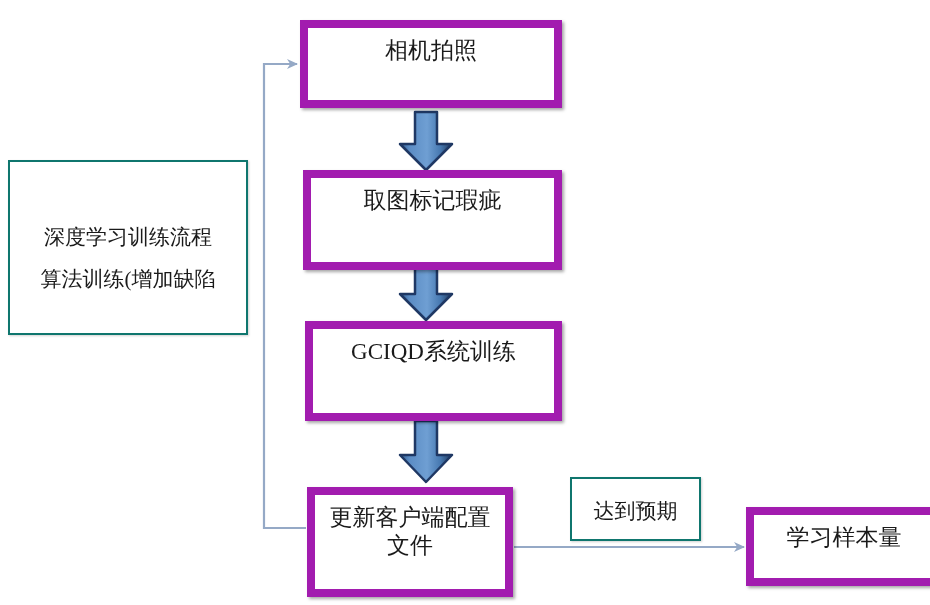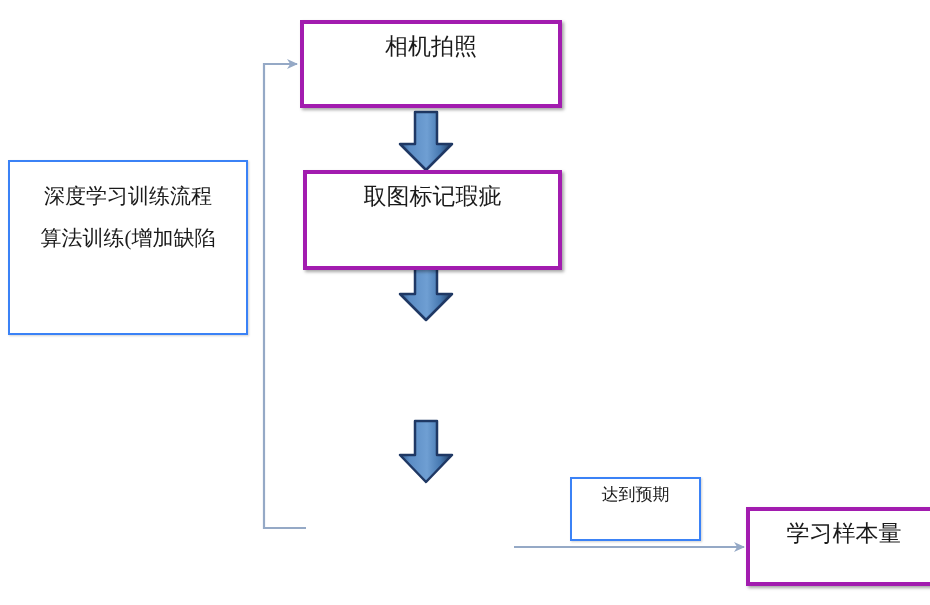--- a/index.html
+++ b/index.html
@@ -28,37 +28,37 @@
   }
   .node .label {
     text-align: center;
     line-height: 1.22;
     color: #1a1a1a;
     white-space: pre-line;
   }
 
   
   .box-thick {
-    border: 4px solid #a21caf;
+    border: 8px solid #a21caf;
     box-shadow: 2px 2px 3px rgba(0,0,0,0.35);
     align-items: flex-start;
   }
   .box-thick .label {
     font-size: 23px;
     padding-top: 9px;
   }
 
   
   .box-thin {
-    border: 2px solid #3b82f6;
+    border: 2px solid #0f766e;
     box-shadow: 1px 1px 2px rgba(0,0,0,0.18);
-    align-items: flex-start;
+    align-items: center;
   }
   .box-thin .label {
-    font-size: 17px;
+    font-size: 21px;
     padding-top: 6px;
   }
 
   
   #side-note .label {
     font-size: 21px;
     padding-top: 22px;
   }
   #side-note .label .gap {
     display: block;
@@ -121,21 +121,28 @@
   </div>
 
   <div class="node box-thick" id="node-camera" style="left:300px; top:20px; width:262px; height:88px;">
     <div class="label">相机拍照</div>
   </div>
 
   <div class="node box-thick" id="node-mark" style="left:303px; top:170px; width:259px; height:100px;">
     <div class="label">取图标记瑕疵</div>
   </div>
 
+  <div class="node box-thick" id="node-train" style="left:305px; top:321px; width:257px; height:100px;">
+    <div class="label">GCIQD系统训练</div>
+  </div>
 
+  <div class="node box-thick" id="node-update" style="left:307px; top:487px; width:206px; height:110px;">
+    <div class="label">更新客户端配置
+文件</div>
+  </div>
 
   <div class="node box-thin" id="node-expected" style="left:570px; top:477px; width:131px; height:64px;">
     <div class="label">达到预期</div>
   </div>
 
   <div class="node box-thick" id="node-done" style="left:746px; top:507px; width:196px; height:79px;">
     <div class="label">学习样本量</div>
   </div>
 
 </div>

